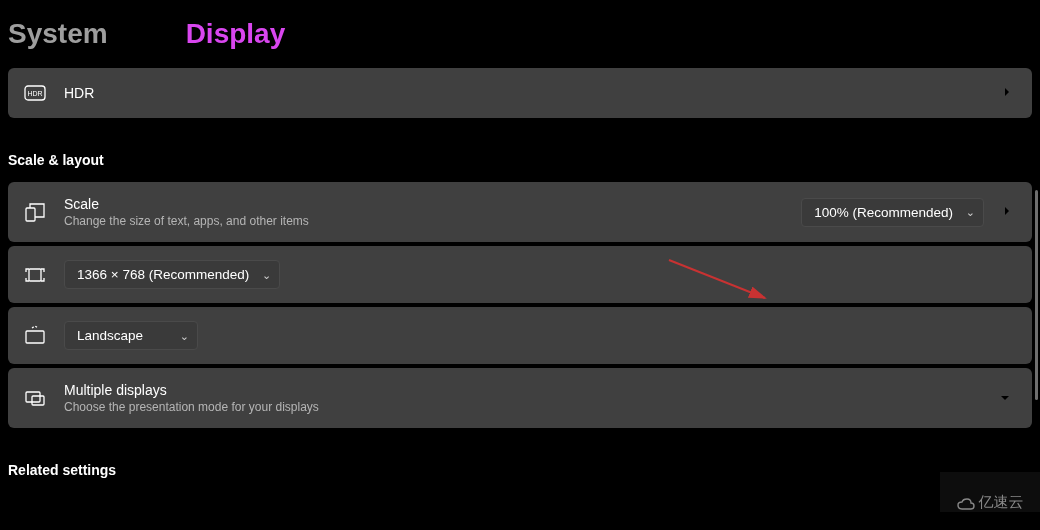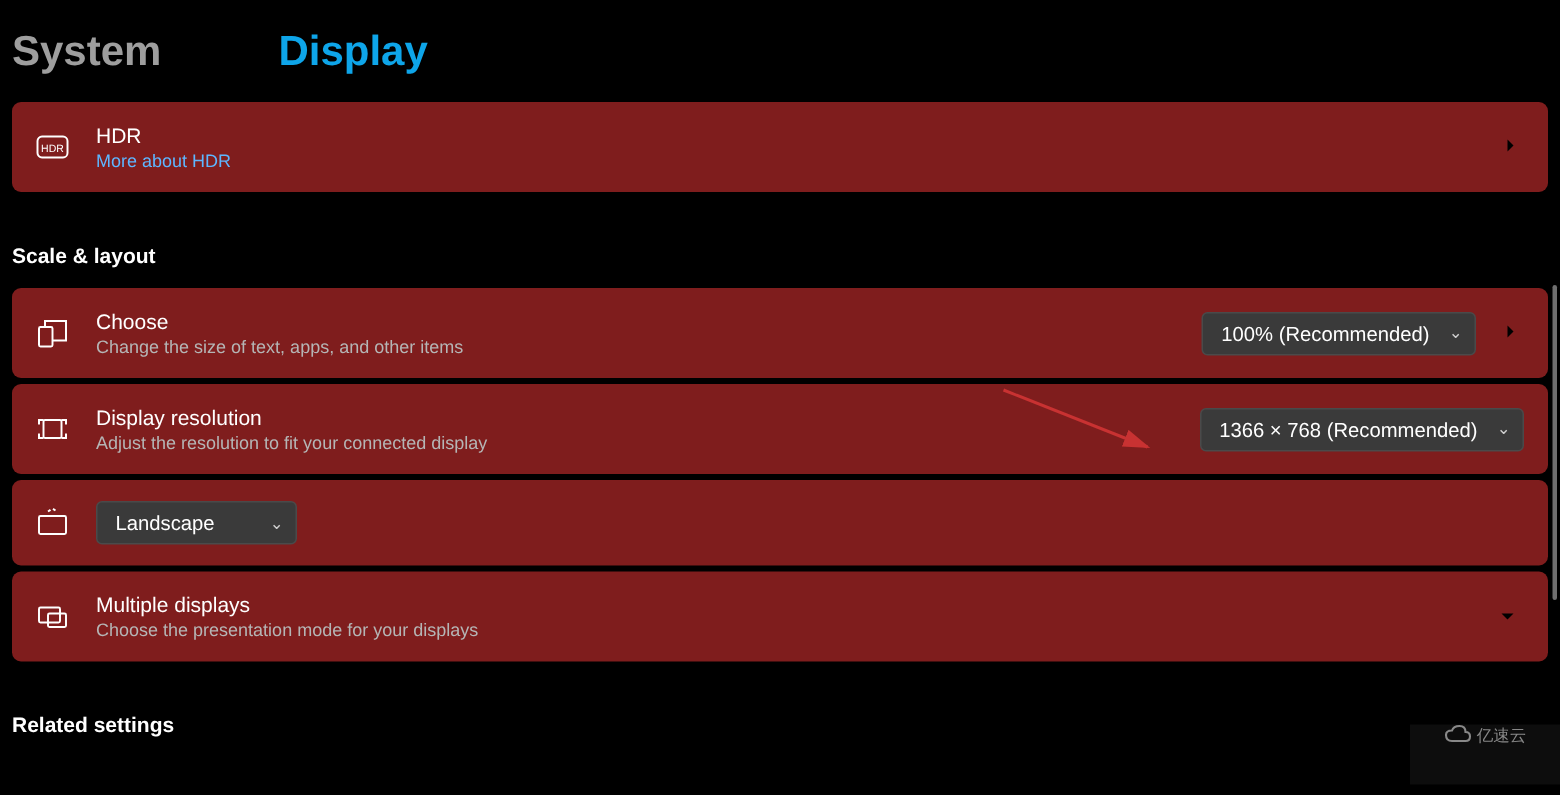--- a/index.html
+++ b/index.html
@@ -1,35 +1,35 @@
 <!DOCTYPE html>
 <html><head>
 <meta charset="utf-8">
 <style>
   html,body{margin:0;padding:0;background:#000;color:#fff;font-family:"Segoe UI",Arial,sans-serif;font-size:14px;width:1040px;height:530px;overflow:hidden}
   .page{padding:0 8px 0 8px;position:relative;height:530px;box-sizing:border-box}
   .breadcrumb{display:flex;align-items:center;gap:34px;padding:18px 0 18px 0}
   .bc-system{font-size:28px;color:#9e9e9e;font-weight:600}
   .bc-sep{color:#9e9e9e;font-size:16px}
-  .bc-display{font-size:28px;font-weight:600;color:#0ea5e9}
-  .card{background:#7f1d1d;border-radius:6px;margin:0 0 4px 0;display:flex;align-items:center;padding:14px 16px;gap:18px;position:relative}
+  .bc-display{font-size:28px;font-weight:600;color:#d946ef}
+  .card{background:#404040;border-radius:6px;margin:0 0 4px 0;display:flex;align-items:center;padding:14px 16px;gap:18px;position:relative}
   .icon-slot{width:22px;height:22px;display:flex;align-items:center;justify-content:center;color:#fff;flex-shrink:0}
   .icon-slot svg{stroke:#fff;fill:none;stroke-width:1.3}
   .card-text{flex:1;display:flex;flex-direction:column;gap:2px}
   .card-title{font-size:14px;color:#fff}
   .card-sub{font-size:12px;color:#b5b5b5}
   .card-link{font-size:12px;color:#5eb6ff}
   .chev{color:#cfcfcf;font-size:14px;padding:0 4px}
   .section-header{font-size:14px;font-weight:700;padding:30px 0 14px 0}
   .dropdown{background:#3a3a3a;border:1px solid #4a4a4a;border-radius:4px;padding:6px 30px 6px 12px;font-size:13.5px;color:#fff;position:relative;display:flex;align-items:flex-end;white-space:nowrap}
   .dropdown .dd-chev{position:absolute;right:8px;top:50%;transform:translateY(-50%);color:#cfcfcf;font-size:11px}
   .card-right{display:flex;align-items:center;gap:14px}
   .arrow-annotation{position:absolute;left:667px;top:258px;pointer-events:none}
   .scrollbar{position:absolute;right:2px;top:190px;width:3px;height:210px;background:#6f6f6f;border-radius:2px}
-  .watermark{position:absolute;right:0;bottom:7px;width:100px;height:40px;background:rgba(255,255,255,0.05);display:flex;align-items:flex-start;justify-content:center;color:#888;font-size:11px;gap:4px}
+  .watermark{position:absolute;right:0;bottom:18px;width:100px;height:40px;background:rgba(255,255,255,0.05);display:flex;align-items:flex-end;justify-content:center;color:#888;font-size:15px;gap:4px}
   .watermark svg{stroke:#888;fill:none;stroke-width:1.4}
 </style>
 </head>
 <body>
 
 <div class="page">
 
   <div class="breadcrumb">
     <span class="bc-system">System</span>
     <span class="bc-sep">
@@ -42,40 +42,39 @@
 
   <div class="card">
     <span class="icon-slot">
       <svg width="22" height="16" viewBox="0 0 22 16">
           <rect x="1" y="1" width="20" height="14" rx="3"></rect>
           <text x="11" y="11" text-anchor="middle" font-size="7" fill="#fff" stroke="none" font-family="Arial">HDR</text>
         </svg>
     </span>
     <div class="card-text">
       <span class="card-title">HDR</span>
-      <span class="card-link">More about HDR</span>
     </div>
     <span class="chev">
       <svg width="10" height="14" viewBox="0 0 10 14">
           <path d="M3 3 L7 7 L3 11"></path>
         </svg>
     </span>
   </div>
 
   <div class="section-header">Scale &amp; layout</div>
 
   <div class="card">
     <span class="icon-slot">
       <svg width="22" height="22" viewBox="0 0 22 22">
           <rect x="2" y="7" width="9" height="13" rx="1"></rect>
           <path d="M6 7 V3 H20 V16 H11"></path>
         </svg>
     </span>
     <div class="card-text">
-      <span class="card-title">Choose</span>
+      <span class="card-title">Scale</span>
       <span class="card-sub">Change the size of text, apps, and other items</span>
     </div>
     <div class="card-right">
       <div class="dropdown">
         <span>100% (Recommended)</span>
         <span class="dd-chev">⌄</span>
       </div>
       <span class="chev">
         <svg width="10" height="14" viewBox="0 0 10 14">
             <path d="M3 3 L7 7 L3 11"></path>
@@ -84,24 +83,20 @@
     </div>
   </div>
 
   <div class="card">
     <span class="icon-slot">
       <svg width="22" height="22" viewBox="0 0 22 22">
           <rect x="5" y="5" width="12" height="12" rx="1"></rect>
           <path d="M2 8 V5 H5 M17 5 H20 V8 M20 14 V17 H17 M5 17 H2 V14"></path>
         </svg>
     </span>
-    <div class="card-text">
-      <span class="card-title">Display resolution</span>
-      <span class="card-sub">Adjust the resolution to fit your connected display</span>
-    </div>
     <div class="card-right">
       <div class="dropdown">
         <span>1366 × 768 (Recommended)</span>
         <span class="dd-chev">⌄</span>
       </div>
     </div>
   </div>
 
   <div class="card">
     <span class="icon-slot">

